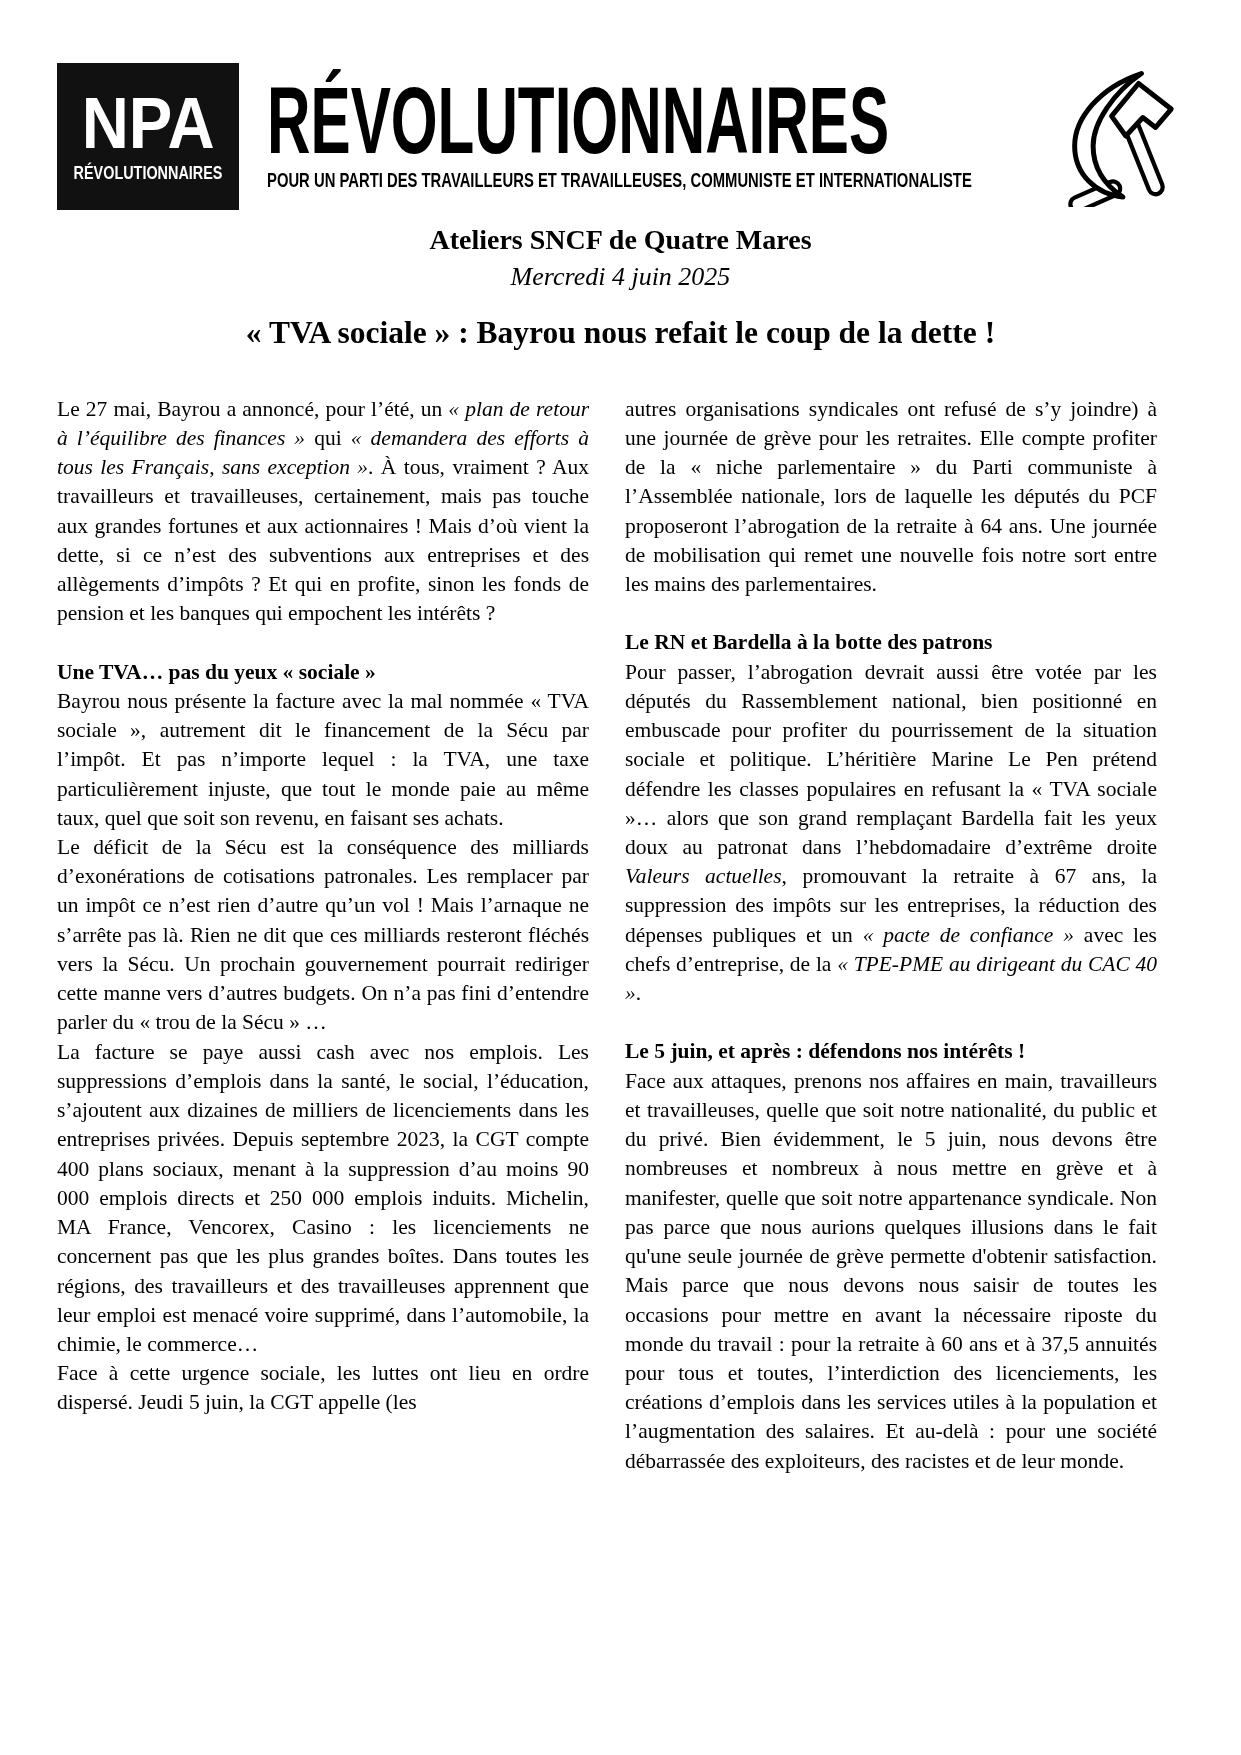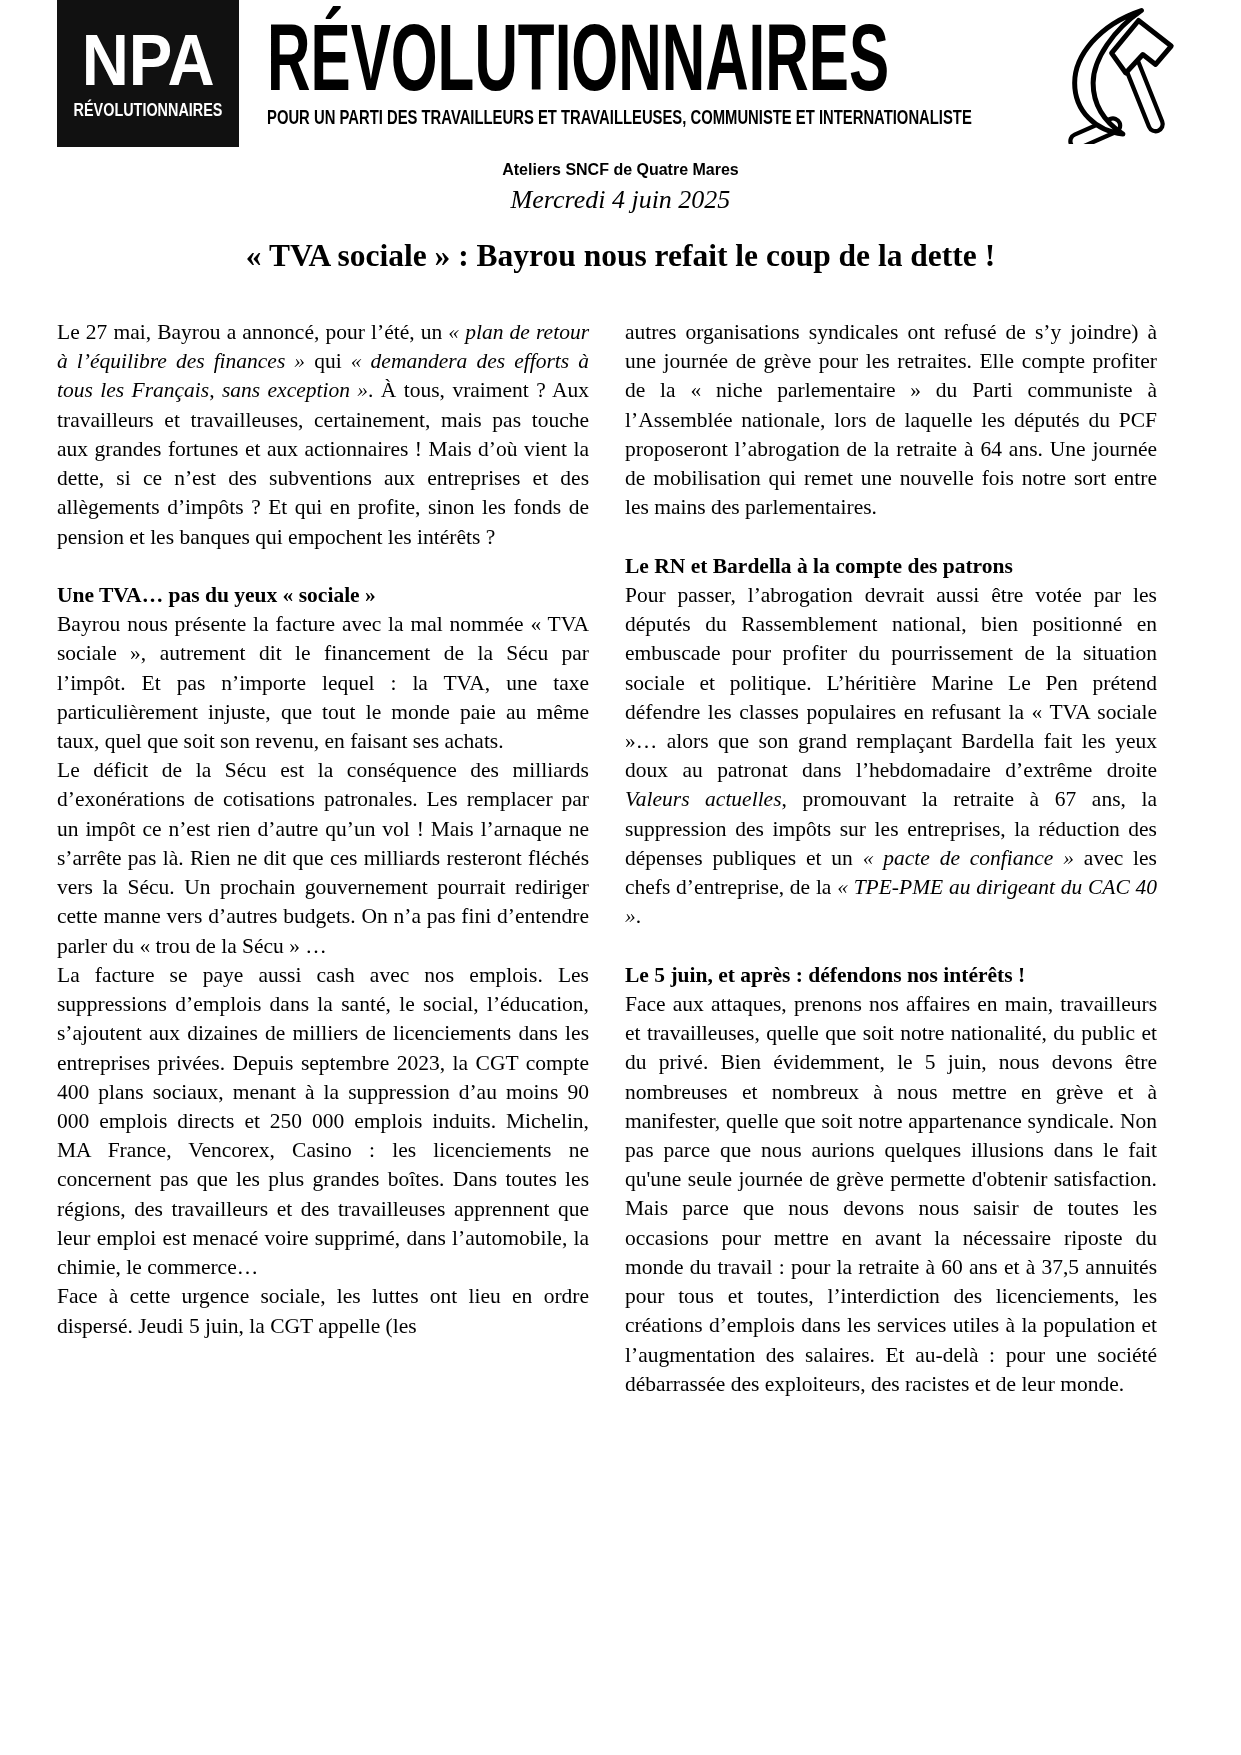--- a/index.html
+++ b/index.html
@@ -5,21 +5,21 @@
   html, body { margin: 0; padding: 0; }
   body {
     width: 1241px; height: 1755px;
     background: #ffffff; color: #000000;
     font-family: "Liberation Serif", serif;
     overflow: hidden;
   }
   .page { position: relative; padding: 0 57px; box-sizing: border-box; width: 1241px; }
 
   
-  .masthead { display: flex; align-items: flex-start; }
+  .masthead { display: flex; align-items: flex-start; padding-top: 63px; }
   .logo-box {
     width: 182px; height: 147px; background: #111111; flex: none;
     display: flex; flex-direction: column; align-items: center; justify-content: center;
   }
   .logo-npa {
     color: #ffffff; font-family: "Liberation Sans", sans-serif;
     font-weight: bold; font-size: 64px; line-height: 1; letter-spacing: 0px;
     transform: scale(1.02, 1.12); transform-origin: center;
   }
   .logo-sub {
@@ -36,22 +36,22 @@
   .masthead-subtitle {
     font-family: "Liberation Sans", sans-serif; font-weight: bold;
     font-size: 19.5px; line-height: 1; white-space: nowrap;
     transform: scaleX(0.76); transform-origin: left center; margin-top: 13px;
   }
   .icon-wrap { margin-left: auto; flex: none; width: 142px; height: 142px; margin-top: 2px; }
 
   
   .meta { text-align: center; margin-top: 14px; }
   .meta-location {
-    font-family: Liberation Sans, sans-serif; font-weight: bold;
-    font-size: 16px; line-height: 1.15;
+    font-family: Liberation Serif, serif; font-weight: bold;
+    font-size: 28px; line-height: 1.15;
   }
   .meta-date { font-style: italic; font-size: 26px; line-height: 1.15; margin-top: 6px; }
 
   .headline {
     text-align: center; font-weight: bold; font-size: 31.5px;
     margin-top: 24px; line-height: 1.1;
   }
 
   
   .body-cols { display: flex; gap: 36px; margin-top: 44px; }
@@ -101,20 +101,20 @@
     <div class="col">
         <p><span>Le 27 mai, Bayrou a annoncé, pour l’été, un </span><em>« plan de retour à l’équilibre des finances »</em><span> qui </span><em>« demandera des efforts à tous les Français, sans exception »</em><span>. À tous, vraiment ? Aux travailleurs et travailleuses, certainement, mais pas touche aux grandes fortunes et aux actionnaires ! Mais d’où vient la dette, si ce n’est des subventions aux entreprises et des allègements d’impôts ? Et qui en profite, sinon les fonds de pension et les banques qui empochent les intérêts ?</span></p>
         <h3><span>Une TVA… pas du yeux « sociale »</span></h3>
         <p><span>Bayrou nous présente la facture avec la mal nommée « TVA sociale », autrement dit le financement de la Sécu par l’impôt. Et pas n’importe lequel : la TVA, une taxe particulièrement injuste, que tout le monde paie au même taux, quel que soit son revenu, en faisant ses achats.</span></p>
         <p><span>Le déficit de la Sécu est la conséquence des milliards d’exonérations de cotisations patronales. Les remplacer par un impôt ce n’est rien d’autre qu’un vol ! Mais l’arnaque ne s’arrête pas là. Rien ne dit que ces milliards resteront fléchés vers la Sécu. Un prochain gouvernement pourrait rediriger cette manne vers d’autres budgets. On n’a pas fini d’entendre parler du « trou de la Sécu » …</span></p>
         <p><span>La facture se paye aussi cash avec nos emplois. Les suppressions d’emplois dans la santé, le social, l’éducation, s’ajoutent aux dizaines de milliers de licenciements dans les entreprises privées. Depuis septembre 2023, la CGT compte 400 plans sociaux, menant à la suppression d’au moins 90 000 emplois directs et 250 000 emplois induits. Michelin, MA France, Vencorex, Casino : les licenciements ne concernent pas que les plus grandes boîtes. Dans toutes les régions, des travailleurs et des travailleuses apprennent que leur emploi est menacé voire supprimé, dans l’automobile, la chimie, le commerce…</span></p>
         <p><span>Face à cette urgence sociale, les luttes ont lieu en ordre dispersé. Jeudi 5 juin, la CGT appelle (les</span></p>
       </div>
     <div class="col">
         <p><span>autres organisations syndicales ont refusé de s’y joindre) à une journée de grève pour les retraites. Elle compte profiter de la « niche parlementaire » du Parti communiste à l’Assemblée nationale, lors de laquelle les députés du PCF proposeront l’abrogation de la retraite à 64 ans. Une journée de mobilisation qui remet une nouvelle fois notre sort entre les mains des parlementaires.</span></p>
-        <h3><span>Le RN et Bardella à la compte des patrons</span></h3>
+        <h3><span>Le RN et Bardella à la botte des patrons</span></h3>
         <p><span>Pour passer, l’abrogation devrait aussi être votée par les députés du Rassemblement national, bien positionné en embuscade pour profiter du pourrissement de la situation sociale et politique. L’héritière Marine Le Pen prétend défendre les classes populaires en refusant la « TVA sociale »… alors que son grand remplaçant Bardella fait les yeux doux au patronat dans l’hebdomadaire d’extrême droite </span><em>Valeurs actuelles</em><span>, promouvant la retraite à 67 ans, la suppression des impôts sur les entreprises, la réduction des dépenses publiques et un </span><em>« pacte de confiance »</em><span> avec les chefs d’entreprise, de la </span><em>« TPE-PME au dirigeant du CAC 40 »</em><span>.</span></p>
         <h3><span>Le 5 juin, et après : défendons nos intérêts !</span></h3>
         <p><span>Face aux attaques, prenons nos affaires en main, travailleurs et travailleuses, quelle que soit notre nationalité, du public et du privé. Bien évidemment, le 5 juin, nous devons être nombreuses et nombreux à nous mettre en grève et à manifester, quelle que soit notre appartenance syndicale. Non pas parce que nous aurions quelques illusions dans le fait qu'une seule journée de grève permette d'obtenir satisfaction. Mais parce que nous devons nous saisir de toutes les occasions pour mettre en avant la nécessaire riposte du monde du travail : pour la retraite à 60 ans et à 37,5 annuités pour tous et toutes, l’interdiction des licenciements, les créations d’emplois dans les services utiles à la population et l’augmentation des salaires. Et au-delà : pour une société débarrassée des exploiteurs, des racistes et de leur monde.</span></p>
       </div>
   </div>
 
 </div>
 
 </body></html>

